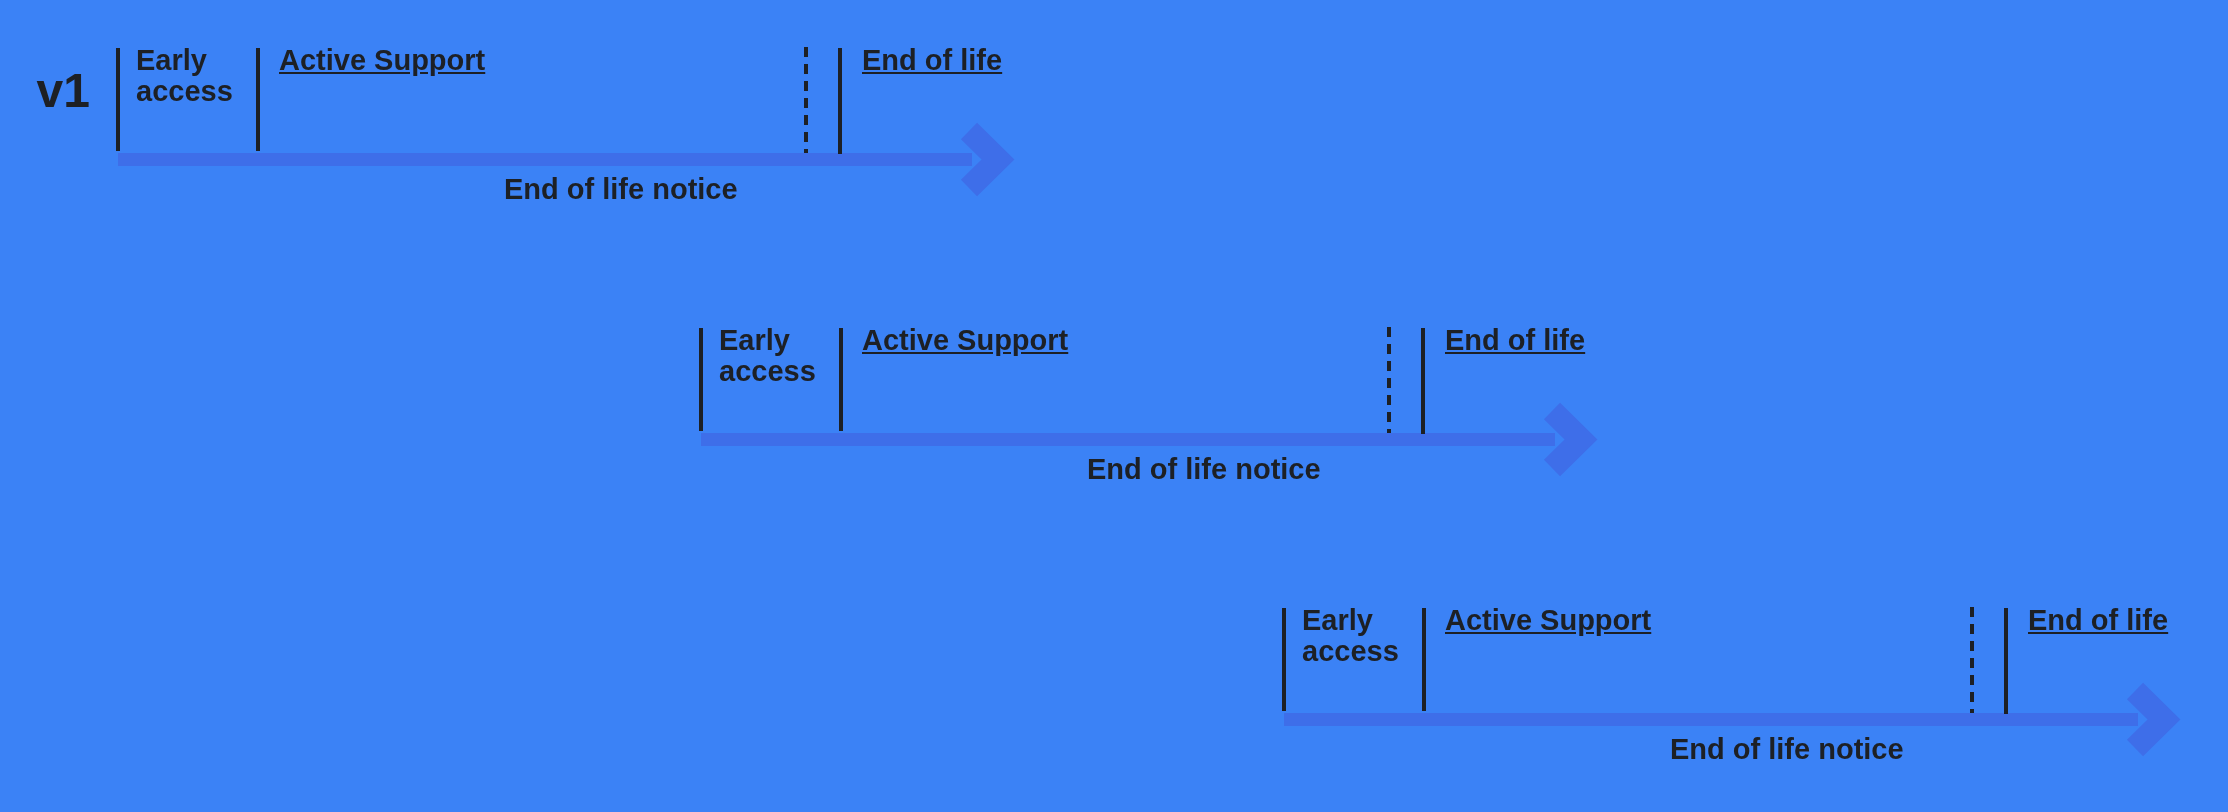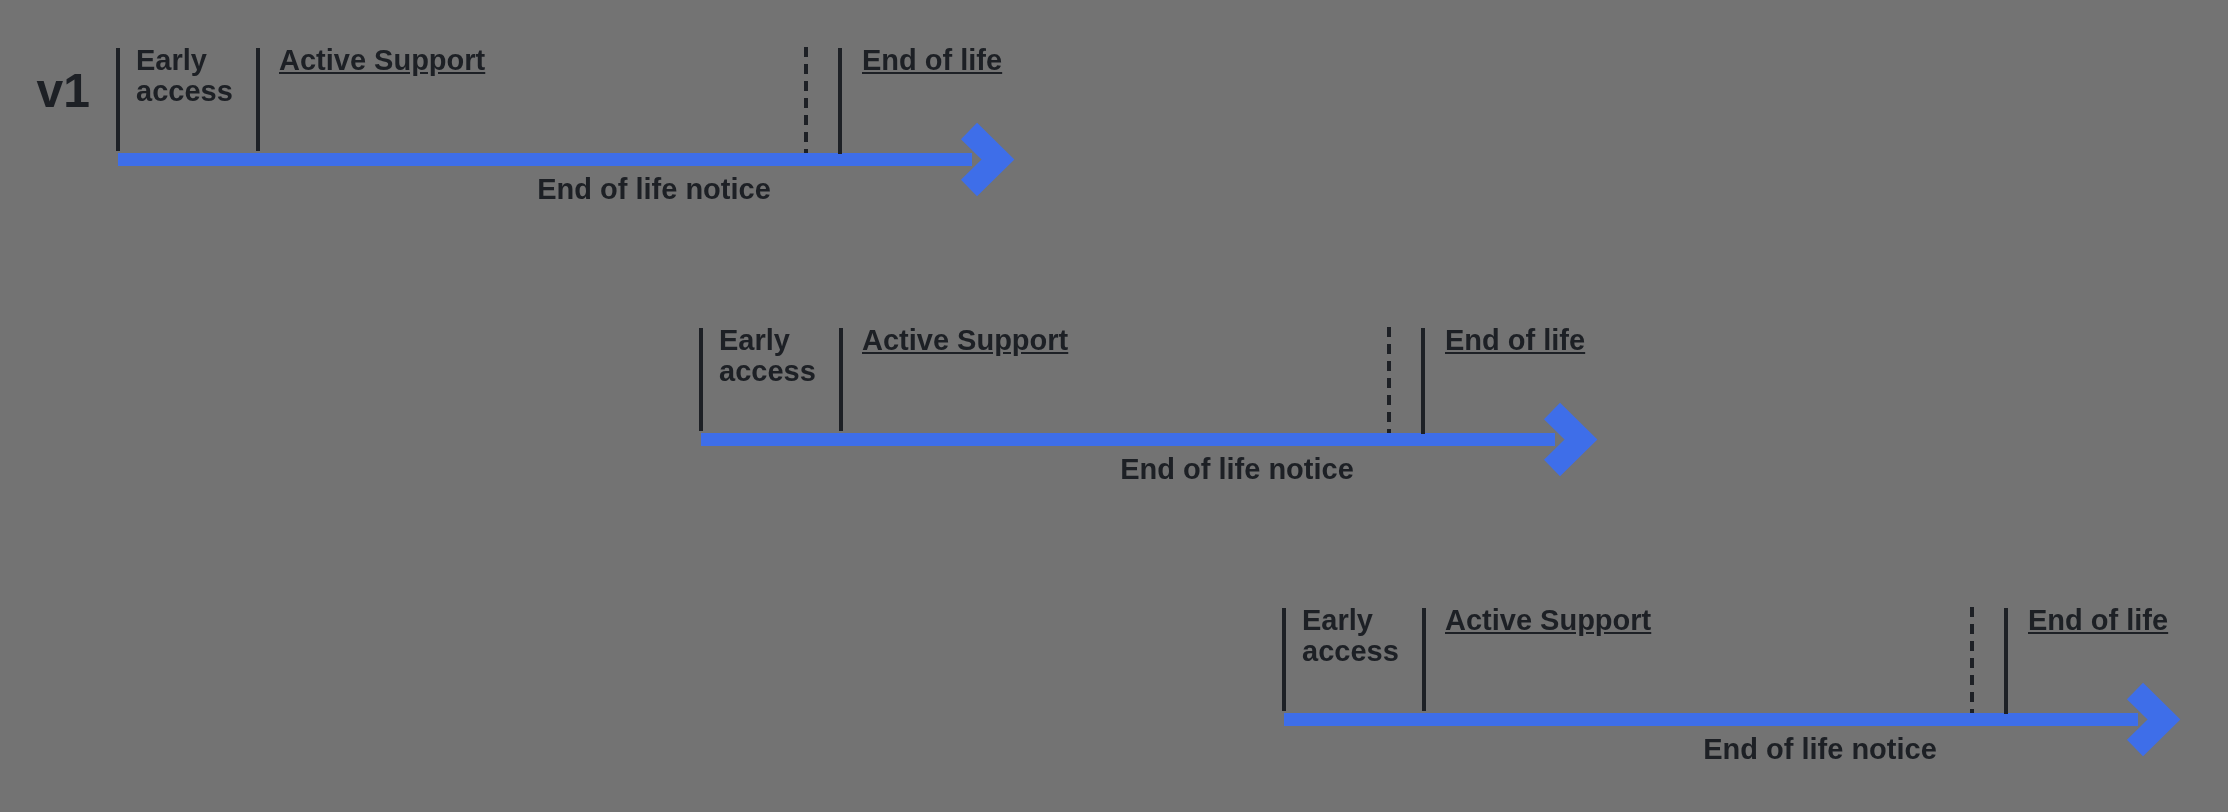--- a/index.html
+++ b/index.html
@@ -4,21 +4,21 @@
 <style>
   html, body {
     margin: 0;
     padding: 0;
     background: #ffffff;
   }
   #canvas {
     position: relative;
     width: 2228px;
     height: 812px;
-    background: #737373;
+    background: #3b82f6;
     overflow: hidden;
     font-family: "Liberation Sans", sans-serif;
   }
   .timeline {
     position: absolute;
     width: 950px;
     height: 170px;
   }
   .version {
     position: absolute;
@@ -61,21 +61,21 @@
     font-weight: 700;
     color: var(--ink);
   }
   .lbl-early  { left: 18px;  top: -3px; width: 126px; }
   .lbl-active { left: 161px; top: -3px; white-space: nowrap; text-decoration: underline; }
   .lbl-eol    { left: 744px; top: -3px; white-space: nowrap; text-decoration: underline; }
   .lbl-notice {
     left: 386px;
     top: 126px;
     width: 300px;
-    text-align: center;
+    text-align: left;
     white-space: nowrap;
   }
   svg.arrow {
     position: absolute;
     left: 0;
     top: 0;
     overflow: visible;
     pointer-events: none;
   }
   .accent-fill   { fill: var(--accent); }

